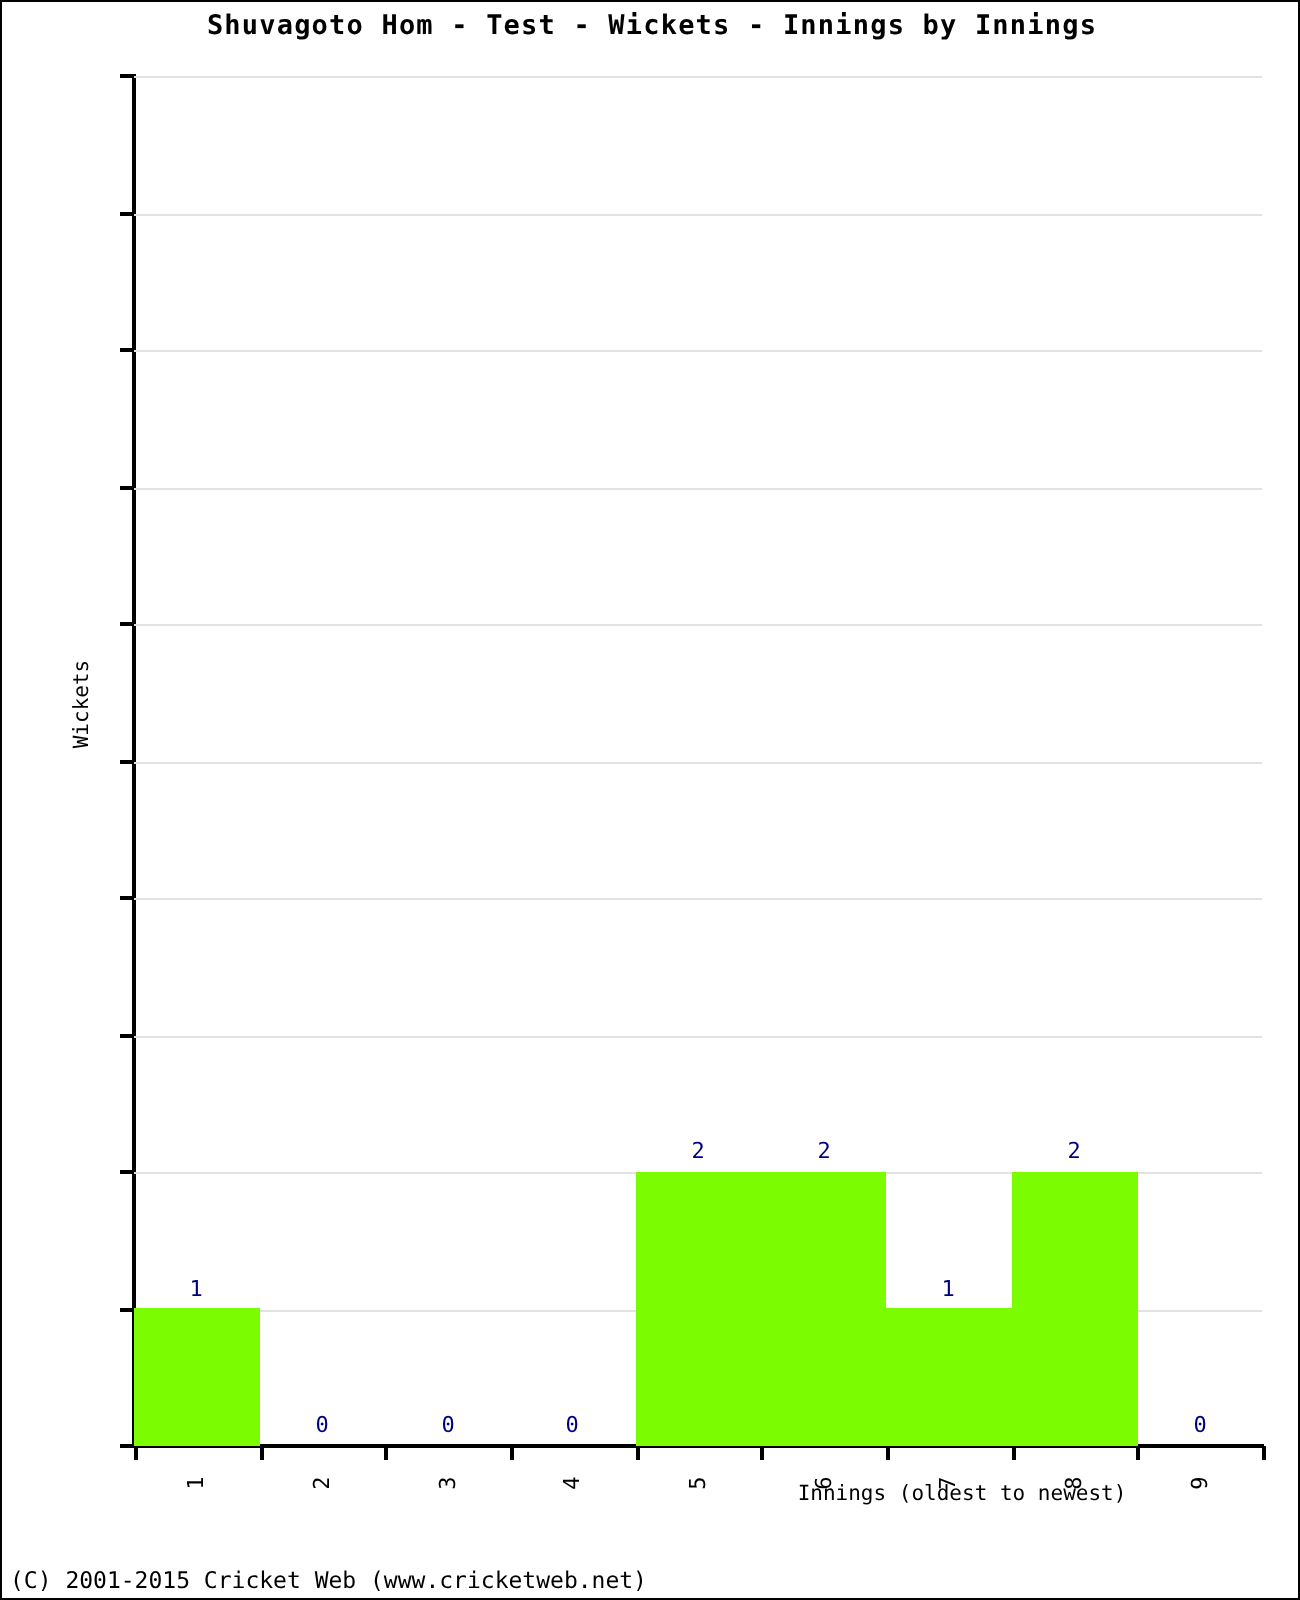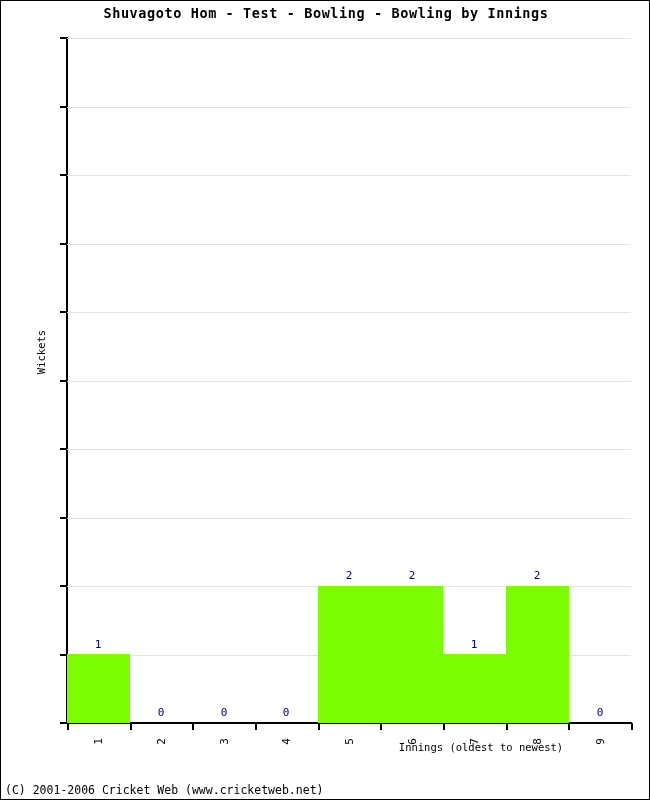--- a/index.html
+++ b/index.html
@@ -134,21 +134,21 @@
     font-size: 11.5px;
     color: #000000;
     white-space: nowrap;
   }
 </style>
 </head>
 <body>
 
 <div id="page">
 
-  <div id="chart-title">Shuvagoto Hom - Test - Bowling - Bowling by Innings</div>
+  <div id="chart-title">Shuvagoto Hom - Test - Wickets - Innings by Innings</div>
 
   <div id="axis-y"></div>
   <div id="axis-x"></div>
 
   <div id="plot">
     <div id="gridlines">
         <div class="gridline" style="top: 616.5px; background: rgb(226, 226, 226);"></div>
         <div class="gridline" style="top: 548px; background: rgb(226, 226, 226);"></div>
         <div class="gridline" style="top: 479.5px; background: rgb(226, 226, 226);"></div>
         <div class="gridline" style="top: 411px; background: rgb(226, 226, 226);"></div>
@@ -209,15 +209,15 @@
         <div class="bar-value" style="left: 345px; top: 531px; color: rgb(0, 0, 127);">2</div>
         <div class="bar-value" style="left: 407px; top: 599.5px; color: rgb(0, 0, 127);">1</div>
         <div class="bar-value" style="left: 470px; top: 531px; color: rgb(0, 0, 127);">2</div>
         <div class="bar-value" style="left: 533px; top: 668px; color: rgb(0, 0, 127);">0</div>
       </div>
   </div>
 
   <div id="ylabel">Wickets</div>
   <div id="xlabel">Innings (oldest to newest)</div>
 
-  <div id="footer">(C) 2001-2006 Cricket Web (www.cricketweb.net)</div>
+  <div id="footer">(C) 2001-2015 Cricket Web (www.cricketweb.net)</div>
 
 </div>
 
 </body></html>

